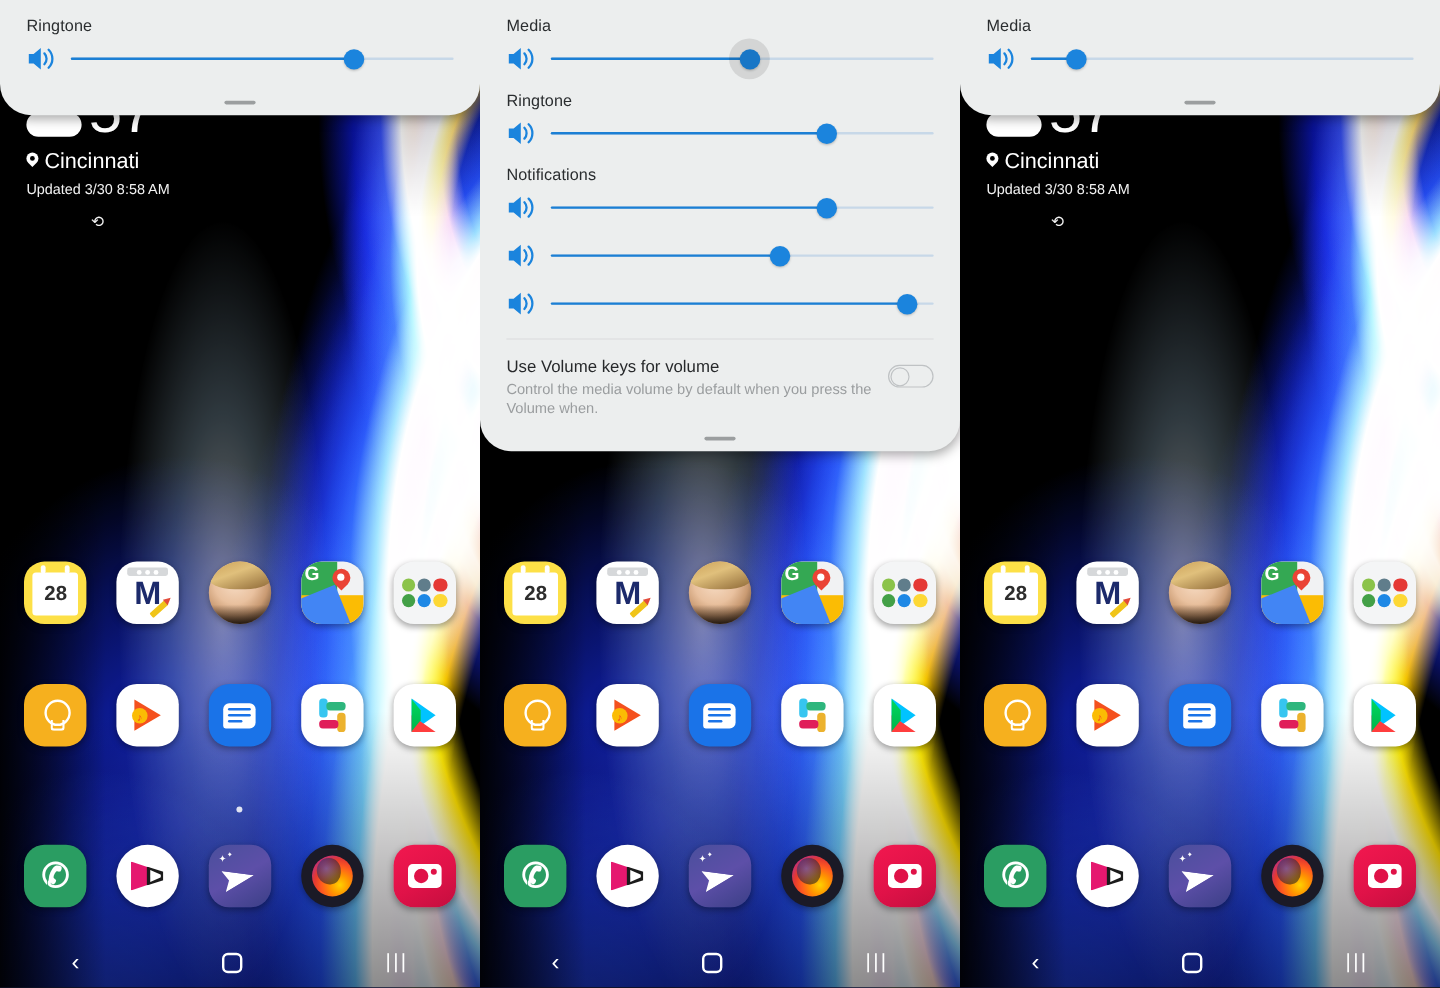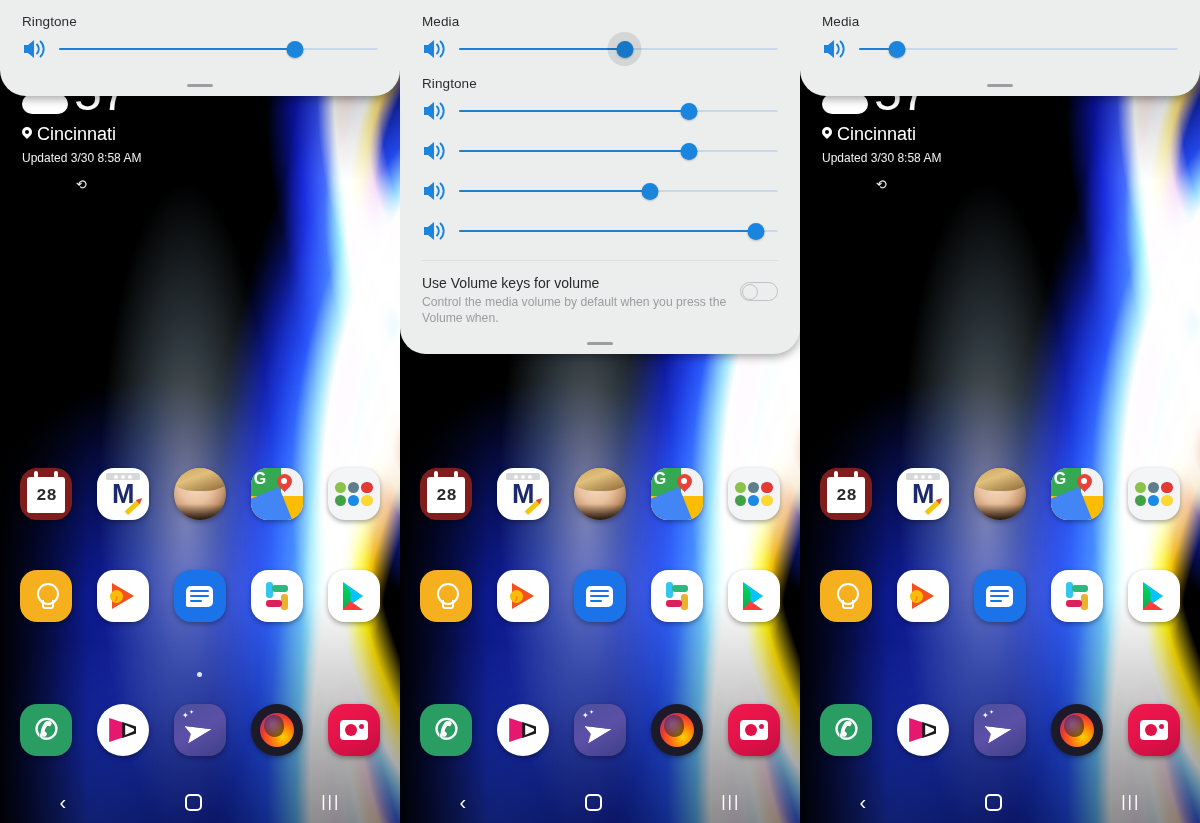--- a/index.html
+++ b/index.html
@@ -247,21 +247,21 @@
     display: flex; align-items: center; justify-content: space-around;
     z-index: 4;
   }
   .nav-back { color: #fff; font-size: 20px; line-height: 1; font-weight: 300; }
   .nav-home {
     width: 17px; height: 17px; border: 2px solid #fff; border-radius: 5px;
   }
   .nav-recent { color: #fff; font-size: 17px; letter-spacing: 2px; font-weight: 300; }
 
   
-  .ic-cal { background:#7f1d1d; color:#fff;font-family:Liberation Mono, monospace; }
+  .ic-cal { background:#fde047; color:#fff; }
   .cal-body {
     position:absolute; left:7px; right:7px; top:9px; bottom:7px;
     background:#fff; border-radius:3px;
     display:flex; align-items:center; justify-content:center;
     color:#2d2d2d; font-size:17px; font-weight:700;
   }
   .cal-tab { position:absolute; top:3px; width:4px; height:7px; background:#fff; border-radius:2px; }
 
   .ic-white { background:#fff; }
   .mail-m { font-size: 27px; font-weight: 800; color:#1c2a6b; line-height:1; }
@@ -626,20 +626,21 @@
           </span>
           <span class="track-wrap">
             <span class="track-bg"></span>
             <span class="track-fill" style="width:72%"></span>
             <span class="thumb" style="left:72%"></span>
           </span>
         </div>
       </div>
 
       <div class="vrow">
+        <div class="vlabel">Notifications</div>
         <div class="vslider">
           <span class="spk">
             <svg viewBox="0 0 24 22" width="24" height="22" fill="#1b84dd">
               <path d="M2 7h4l6-5v18l-6-5H2z"></path>
               <path d="M15 6.5a6.5 6.5 0 0 1 0 9" stroke="#1b84dd" stroke-width="1.9" fill="none" stroke-linecap="round"></path>
               <path d="M18.5 3.5a10.5 10.5 0 0 1 0 15" stroke="#1b84dd" stroke-width="1.9" fill="none" stroke-linecap="round"></path>
             </svg>
           </span>
           <span class="track-wrap">
             <span class="track-bg"></span>

